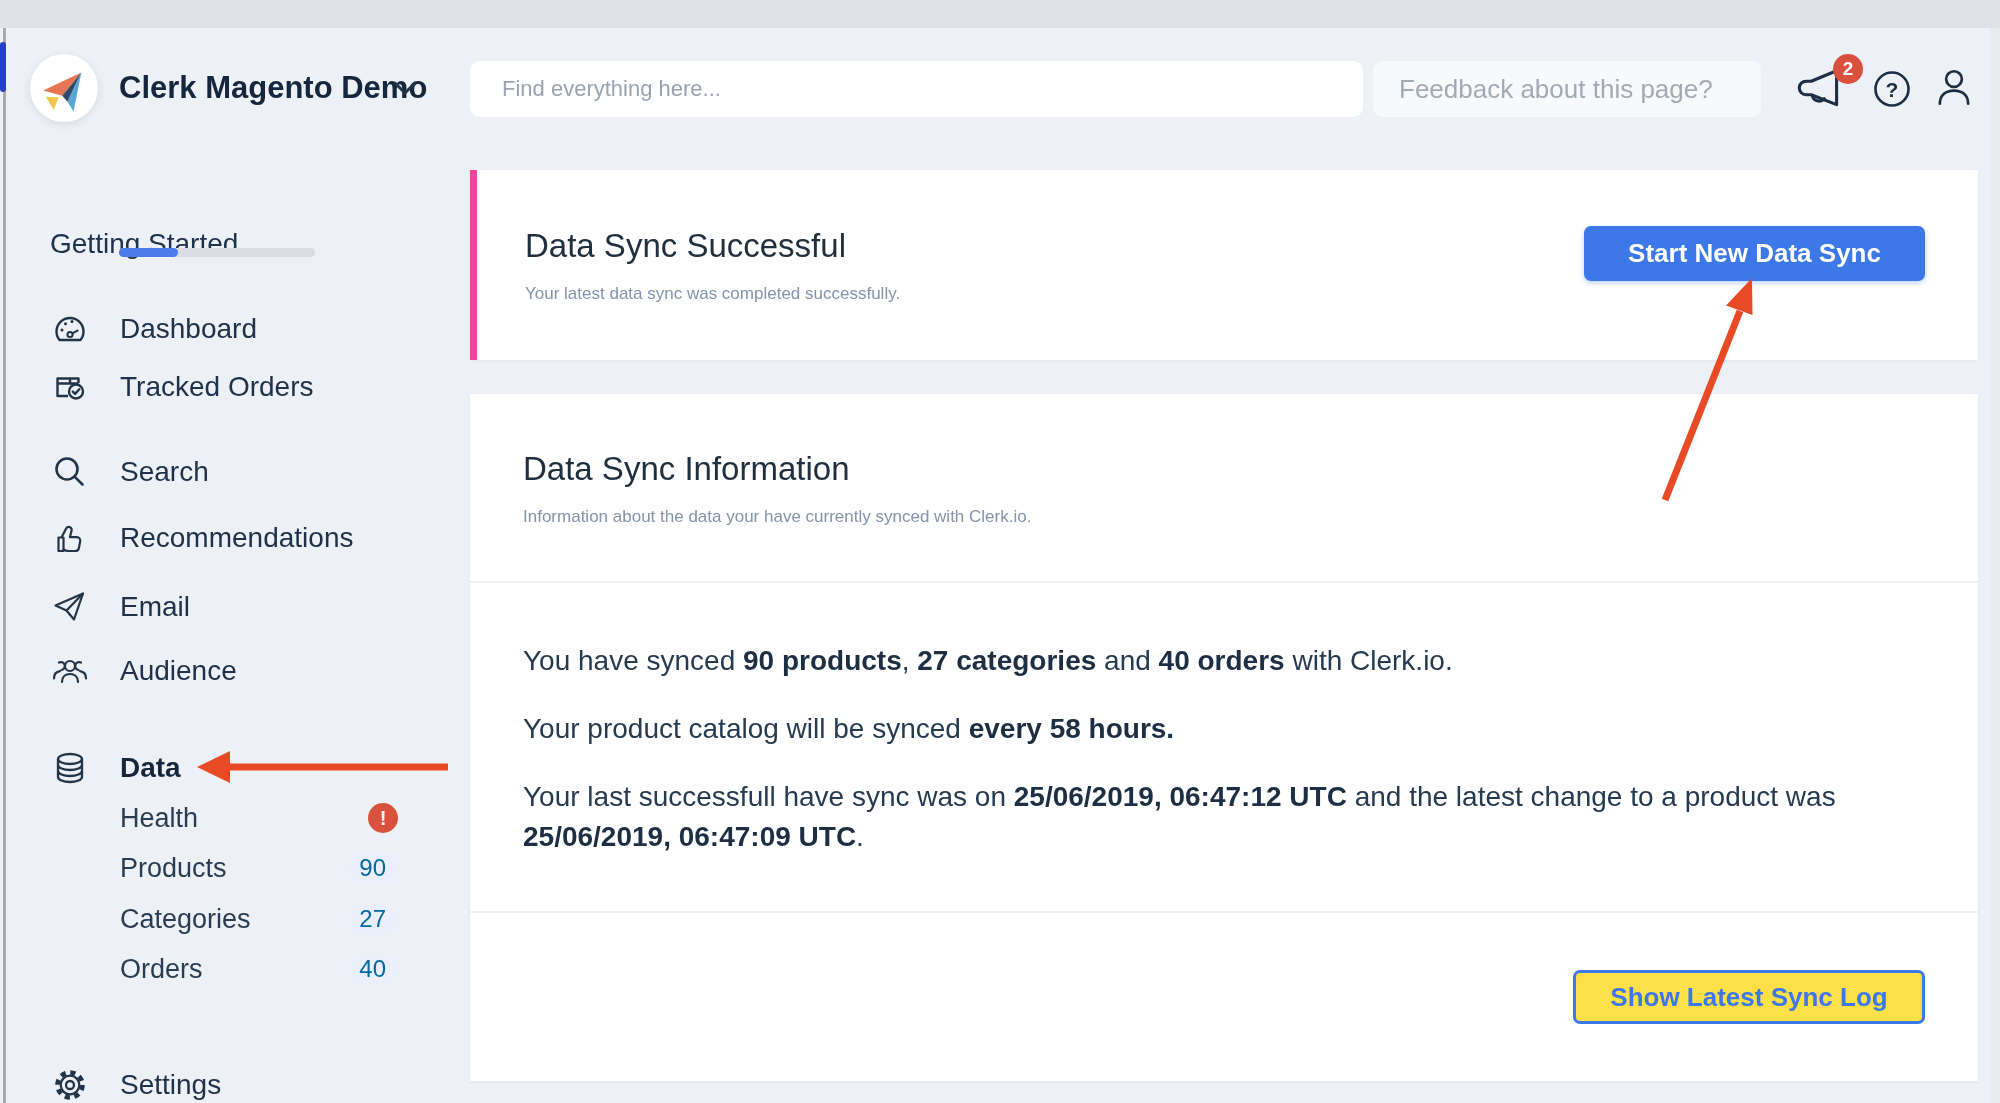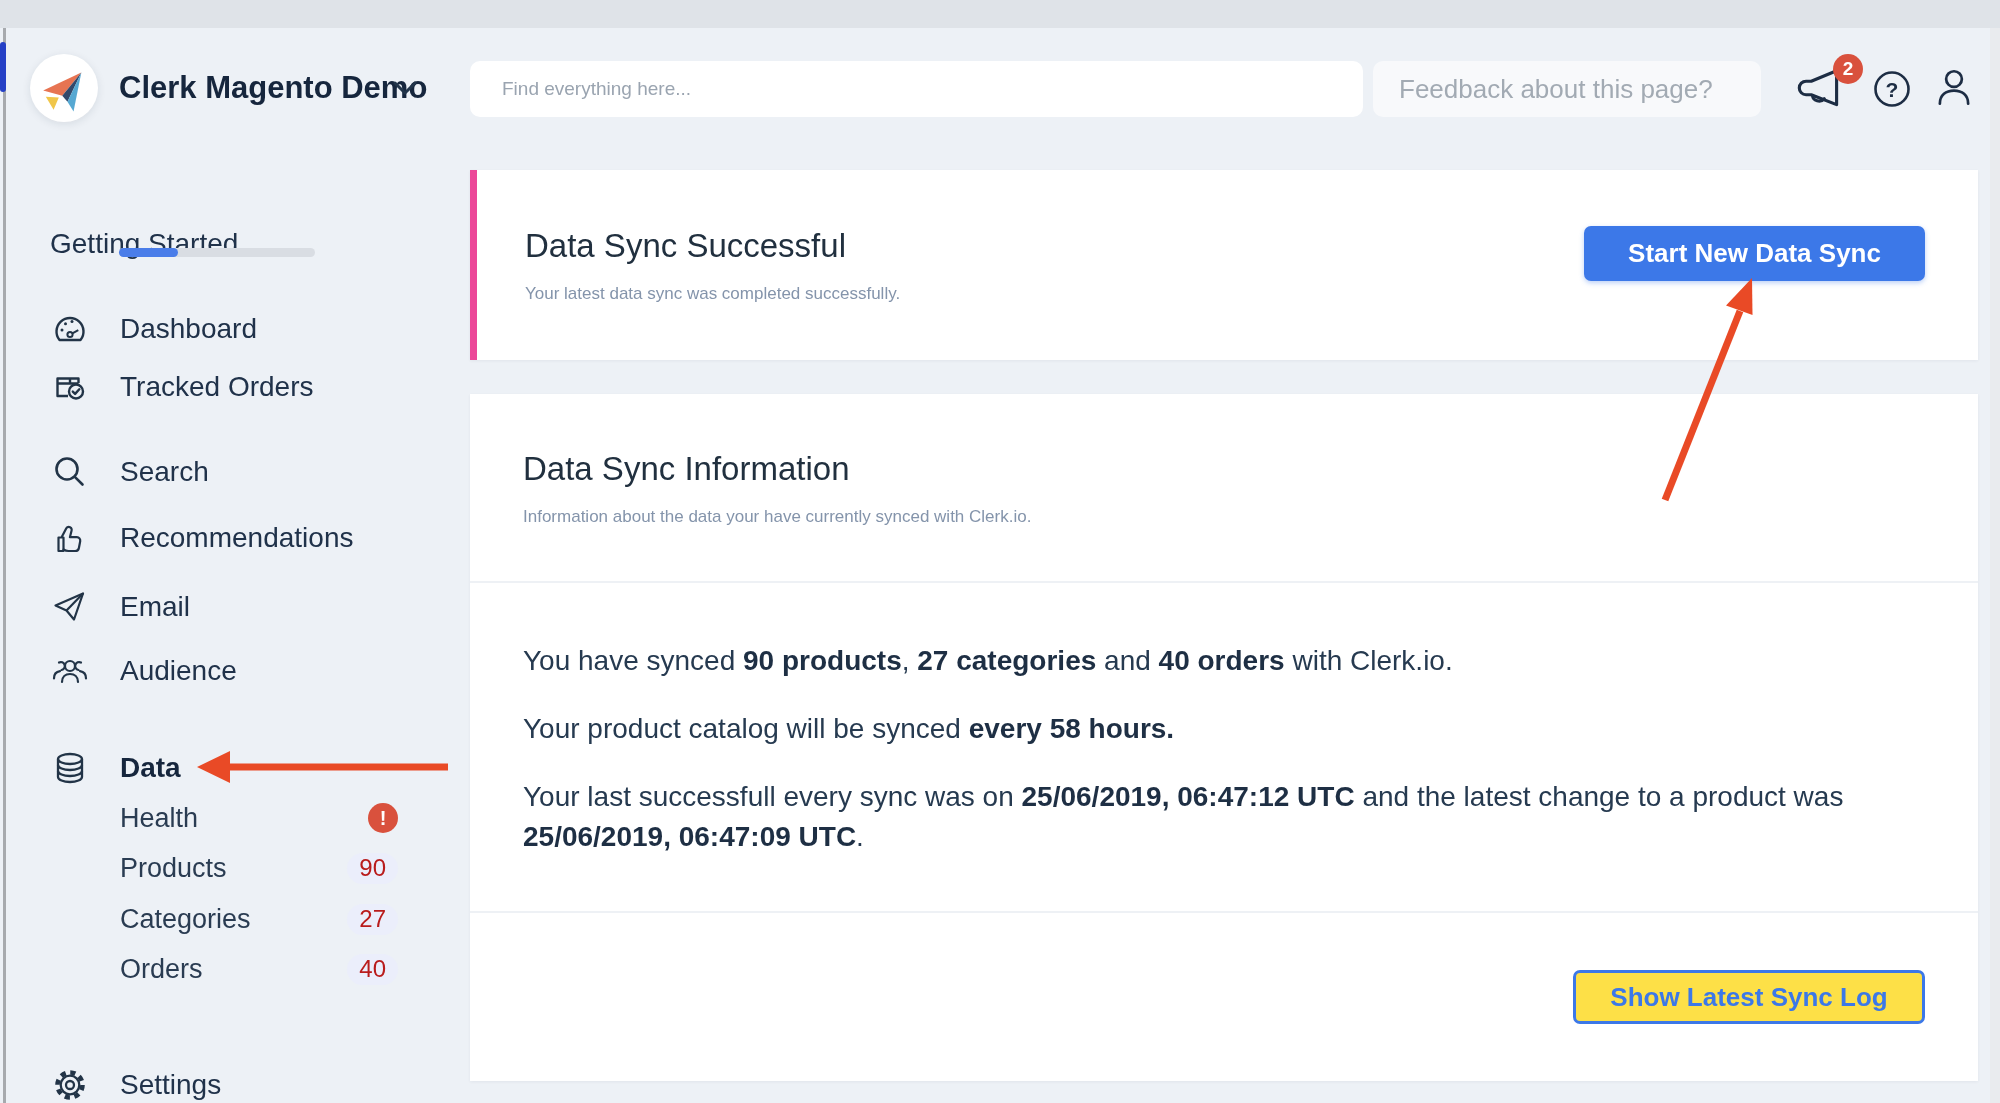--- a/index.html
+++ b/index.html
@@ -19,21 +19,21 @@
   .right-scroll { right:0; top:0; width:10px; height:1103px; background:#e9ebee; }
 
   
   .logo { left:30px; top:26px; width:68px; height:68px; border-radius:50%;
           background:#ffffff; box-shadow:0 2px 8px rgba(20,35,60,.10);
           display:flex; align-items:center; justify-content:center; }
   .workspace-title { left:119px; top:42px; font-size:31px; font-weight:700; color:#16263d; cursor:pointer; }
   .title-chevron { left:392px; top:52px; }
   .search-input {
     left:470px; top:33px; width:893px; height:56px; border:none; border-radius:10px;
-    background:#ffffff; font-size:19px; padding:0 32px; color:#33414f; outline:none;
+    background:#ffffff; font-size:22px; padding:0 32px; color:#33414f; outline:none;
     font-family:inherit;
   }
   .search-input::placeholder { color:#9aa4b0; }
   .feedback-input {
     left:1373px; top:33px; width:388px; height:56px; border:none; border-radius:10px;
     background:#f8f9fb; font-size:26px; padding:0 26px; color:#33414f; outline:none;
     font-family:inherit;
   }
   .feedback-input::placeholder { color:#a2aab3; }
   .hdr-icon { cursor:pointer; }
@@ -48,21 +48,21 @@
   .nav-item .lbl { font-size:28px; color:#20324a; }
   .nav-item .lbl.bold { font-weight:700; color:#16263d; }
   .progress-track { left:119px; top:220px; width:196px; height:9px; border-radius:5px; background:#d9dde3; }
   .progress-fill  { height:9px; border-radius:5px; background:#4a7de9; }
   .nav-sub { position:absolute; left:120px; width:278px; height:40px;
              display:flex; align-items:center; justify-content:space-between; cursor:pointer;gap:16px; }
   .nav-sub .lbl { font-size:27px; color:#2a3c52; }
   .badge-alert { width:30px; height:30px; border-radius:50%; background:#d9513d; color:#fff;
                  font-weight:700; font-size:20px; display:flex; align-items:center; justify-content:center; }
   .badge-pill { min-width:46px; height:31px; padding:0 12px; border-radius:16px; background:#ebeefb;
-                color:#b91c1c; font-size:24px; display:flex; align-items:center; justify-content:center;text-align:right; }
+                color:#0369a1; font-size:24px; display:flex; align-items:center; justify-content:center;text-align:right; }
 
   
   .card { position:absolute; left:470px; width:1508px; background:#ffffff;
           box-shadow:0 1px 3px rgba(30,42,65,.06); }
   .card-status { top:142px; height:190px; border-left:7px solid #ec4899; padding:54px 0 0 48px; }
   .card-info   { top:366px; height:687px; }
   .card-next   { top:1090px; height:40px; }
   h1.card-title { font-size:33px; font-weight:400; color:#21303f; line-height:44px; }
   .card-subtitle { margin-top:10px; font-size:17px; color:#8494ab; line-height:32px; }
   .info-header { height:189px; border-bottom:2px solid #eef1f5; padding:53px 0 0 53px; }
@@ -236,21 +236,21 @@
   </div>
 
   <div class="card card-info">
     <div class="info-header">
       <h1 class="card-title">Data Sync Information</h1>
       <div class="card-subtitle">Information about the data your have currently synced with Clerk.io.</div>
     </div>
     <div class="info-body">
       <p><span>You have synced </span><b>90 products</b><span>, </span><b>27 categories</b><span> and </span><b>40 orders</b><span> with Clerk.io.</span></p>
       <p><span>Your product catalog will be synced </span><b>every 58 hours.</b></p>
-      <p><span>Your last successfull every sync was on </span><b>25/06/2019, 06:47:12 UTC</b><span> and the latest change to a product was </span><b>25/06/2019, 06:47:09 UTC</b><span>.</span></p>
+      <p><span>Your last successfull have sync was on </span><b>25/06/2019, 06:47:12 UTC</b><span> and the latest change to a product was </span><b>25/06/2019, 06:47:09 UTC</b><span>.</span></p>
     </div>
     <div class="info-footer">
       <button class="btn-outline">Show Latest Sync Log</button>
     </div>
   </div>
 
   <div class="card card-next"></div>
 
   <svg class="abs arrow-svg" style="left:190px; top:713px;" width="265" height="52" viewBox="0 0 265 52">
     <line x1="34" y1="26" x2="258" y2="26" stroke="#e94a26" stroke-width="7"></line>

